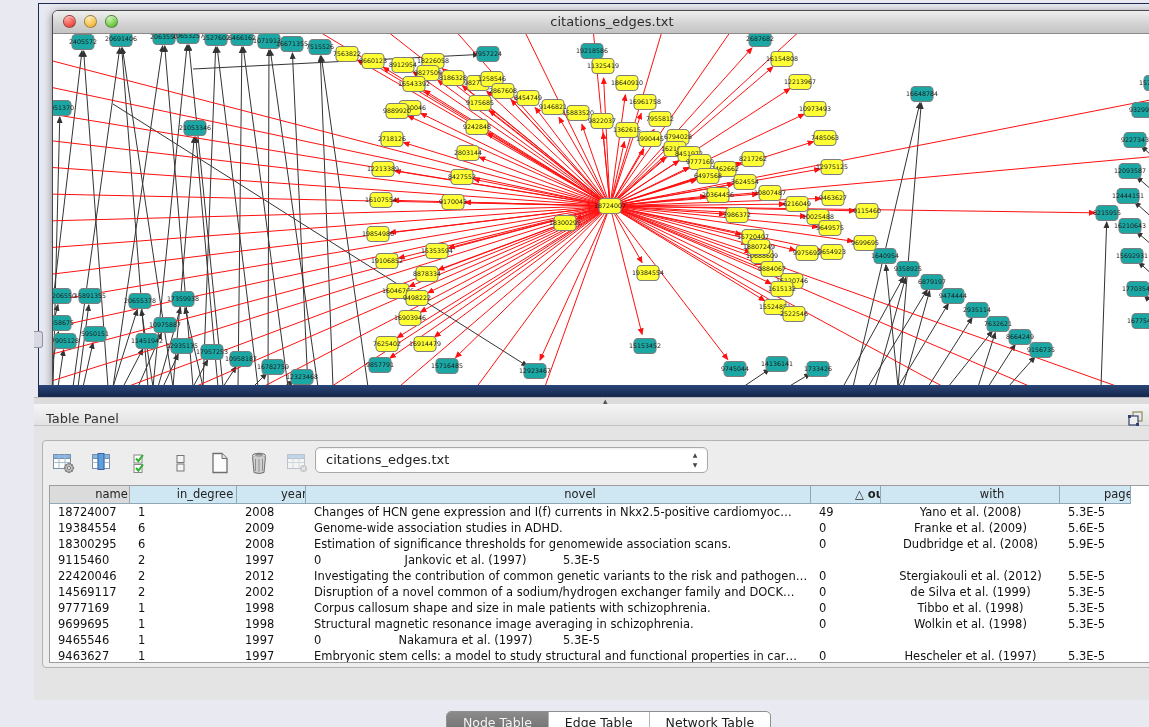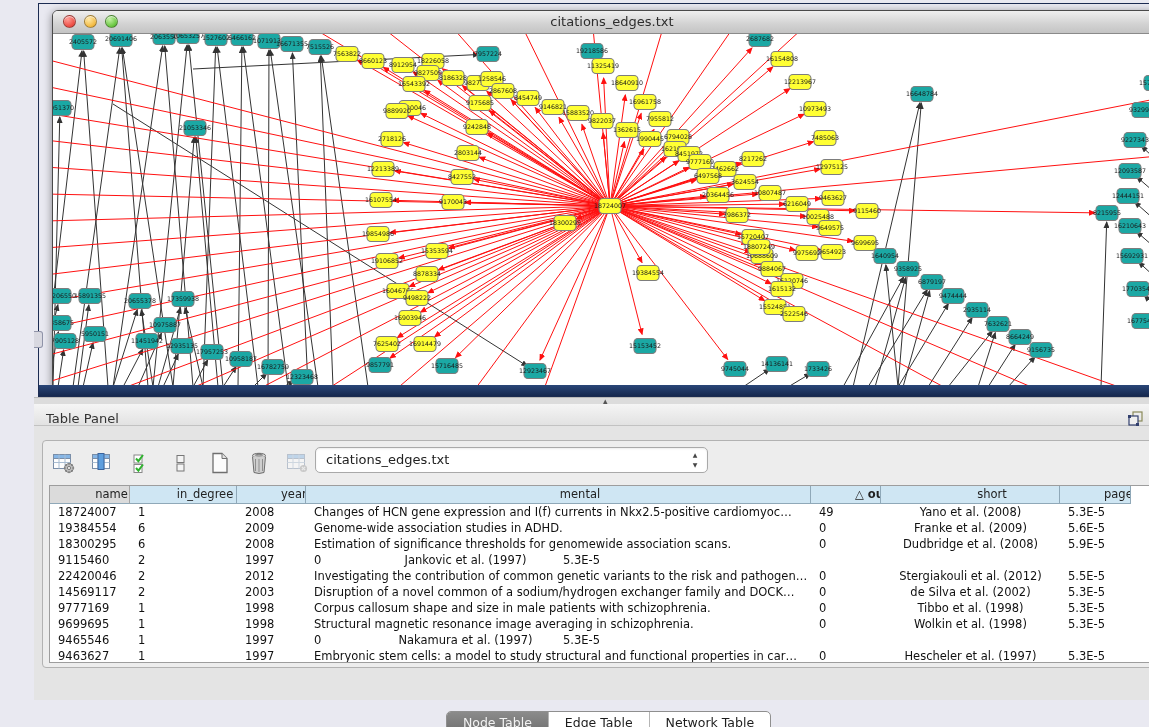--- a/index.html
+++ b/index.html
@@ -643,23 +643,23 @@
       <div class="dropdown">
         <span>citations_edges.txt</span>
         <span class="stepper">▲<br>▼</span>
       </div>
 
       <div class="dtable">
         <div class="thead" id="thead">
             <div class="th gray" style="width: 80px;">name</div>
             <div class="th" style="width: 107px;">in_degree</div>
             <div class="th" style="width: 69px;">year</div>
-            <div class="th" style="width: 505px;">mental</div>
+            <div class="th" style="width: 505px;">novel</div>
             <div class="th" style="width: 70px; font-weight: bold;">△ out_de…</div>
-            <div class="th" style="width: 179px;">short</div>
+            <div class="th" style="width: 179px;">with</div>
             <div class="th" style="width: 71px;">pagerank</div>
           </div>
         <div id="tbody">
             <div class="tr">
               <div class="td" style="width: 80px;">18724007</div>
               <div class="td" style="width: 107px;">1</div>
               <div class="td" style="width: 69px;">2008</div>
               <div class="td" style="width: 505px;">Changes of HCN gene expression and I(f) currents in Nkx2.5-positive cardiomyoc…</div>
               <div class="td" style="width: 70px;">49</div>
               <div class="td center" style="width: 179px;">Yano et al. (2008)</div>
@@ -696,24 +696,24 @@
               <div class="td" style="width: 107px;">2</div>
               <div class="td" style="width: 69px;">2012</div>
               <div class="td" style="width: 505px;">Investigating the contribution of common genetic variants to the risk and pathogen…</div>
               <div class="td" style="width: 70px;">0</div>
               <div class="td center" style="width: 179px;">Stergiakouli et al. (2012)</div>
               <div class="td" style="width: 71px;">5.5E-5</div>
             </div>
             <div class="tr">
               <div class="td" style="width: 80px;">14569117</div>
               <div class="td" style="width: 107px;">2</div>
-              <div class="td" style="width: 69px;">2003</div>
+              <div class="td" style="width: 69px;">2002</div>
               <div class="td" style="width: 505px;">Disruption of a novel common of a sodium/hydrogen exchanger family and DOCK…</div>
               <div class="td" style="width: 70px;">0</div>
-              <div class="td center" style="width: 179px;">de Silva et al. (2002)</div>
+              <div class="td center" style="width: 179px;">de Silva et al. (1999)</div>
               <div class="td" style="width: 71px;">5.3E-5</div>
             </div>
             <div class="tr">
               <div class="td" style="width: 80px;">9777169</div>
               <div class="td" style="width: 107px;">1</div>
               <div class="td" style="width: 69px;">1998</div>
               <div class="td" style="width: 505px;">Corpus callosum shape and size in male patients with schizophrenia.</div>
               <div class="td" style="width: 70px;">0</div>
               <div class="td center" style="width: 179px;">Tibbo et al. (1998)</div>
               <div class="td" style="width: 71px;">5.3E-5</div>

